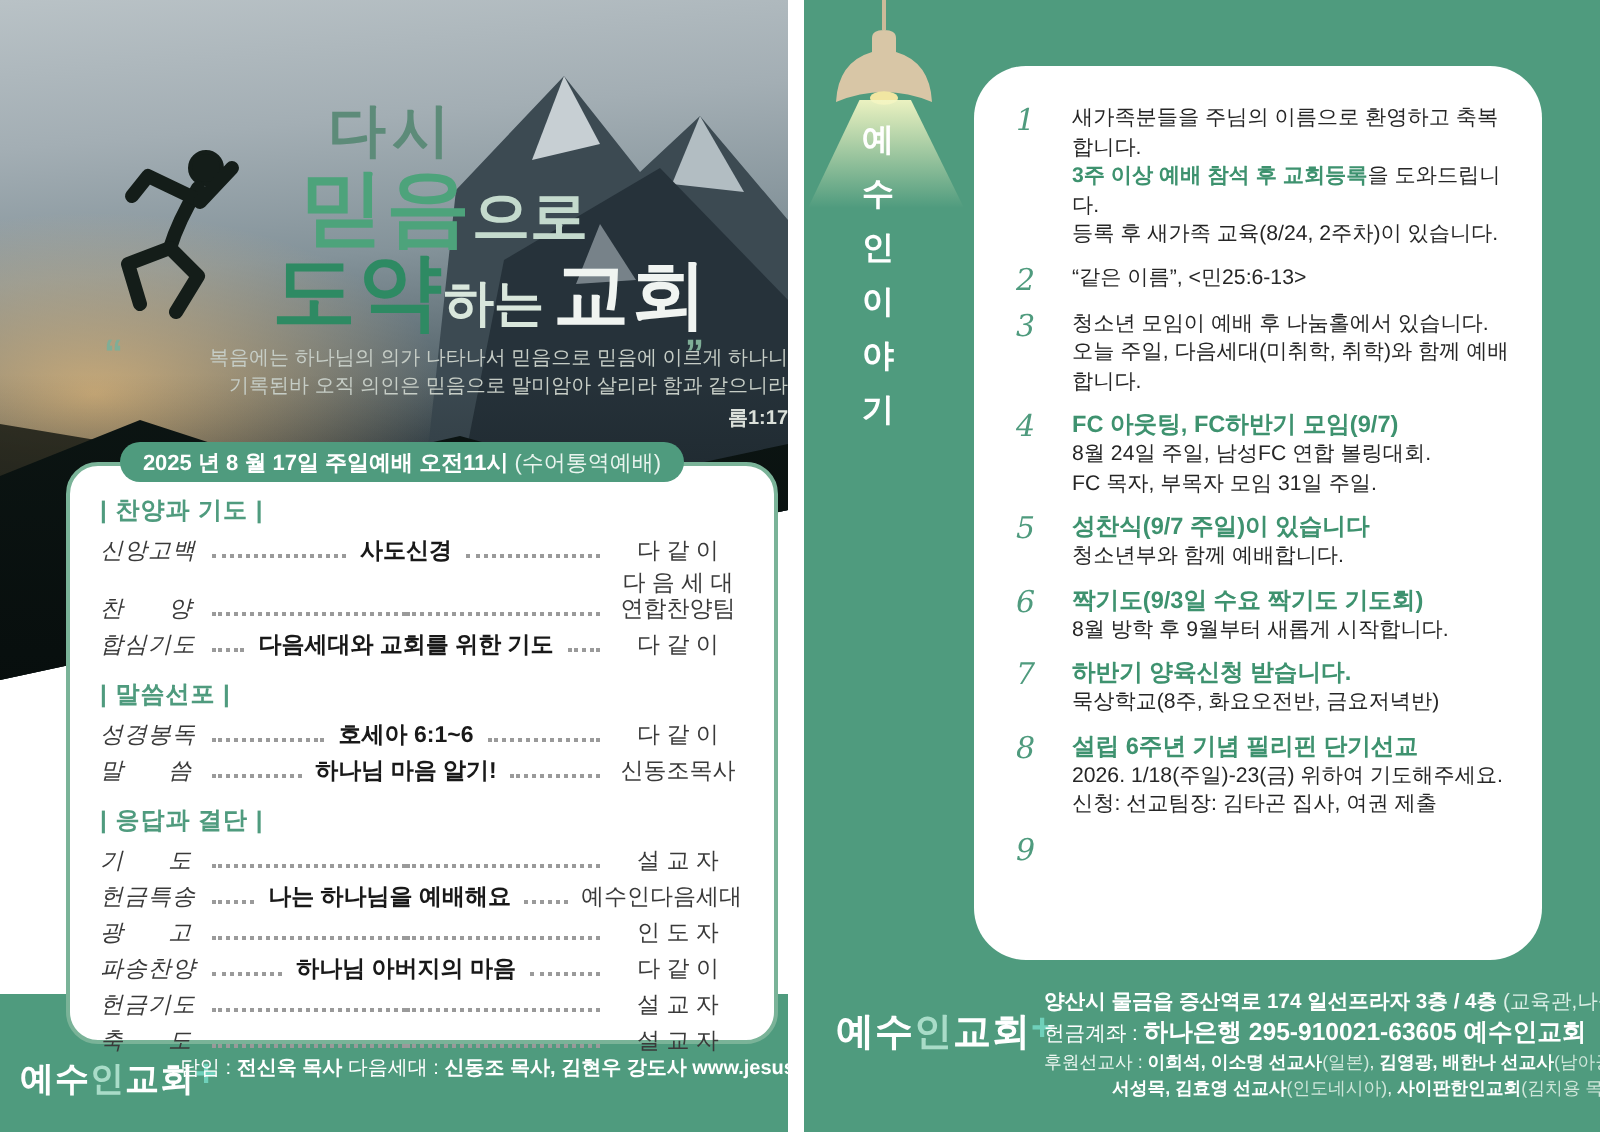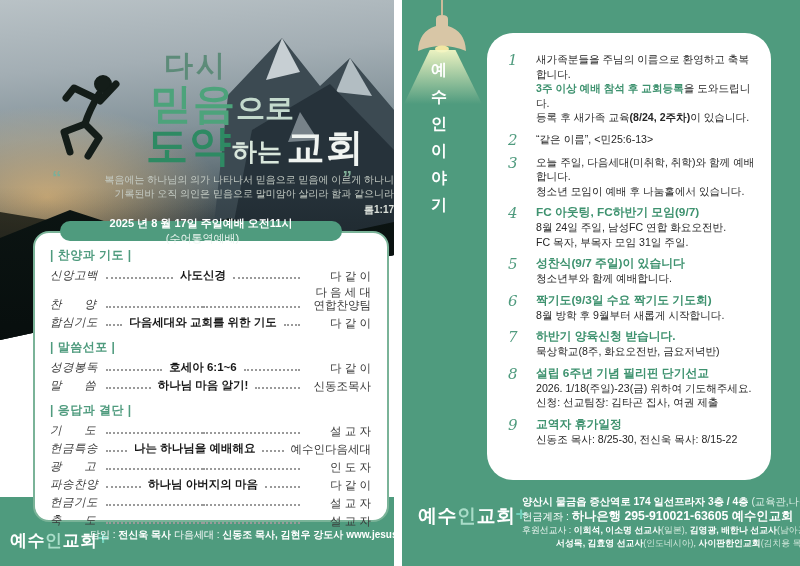--- a/index.html
+++ b/index.html
@@ -14,45 +14,45 @@
     clip-path:polygon(0 0,100% 0,100% 75%,0 100%);
     background:linear-gradient(175deg,#b9c2c6 0%,#a3aeb4 20%,#84939a 38%,#54636a 56%,#27333a 72%,#101a1c 86%,#0a1212 100%);}
   .sunset{position:absolute;inset:0;background:radial-gradient(ellipse 250px 130px at 12% 58%,rgba(236,190,122,0.75),rgba(236,190,122,0) 70%);}
   .poster svg.scene{position:absolute;left:0;top:0;}
   .fog{position:absolute;inset:0;background:linear-gradient(180deg,rgba(0,0,0,0) 55%,rgba(4,9,9,0.55) 100%);}
 
   .t1{position:absolute;top:46px;left:164px;font-size:29px;font-weight:800;color:#5d8b79;letter-spacing:3px;}
   .t2{position:absolute;top:76px;left:150px;white-space:nowrap;}
   .t2 .big{font-size:42px;font-weight:800;color:#4da37b;letter-spacing:1px;}
   .t2 .small{font-size:29px;font-weight:700;color:#c4dacd;}
-  .t3{position:absolute;top:118px;left:146px;white-space:nowrap;}
+  .t3{position:absolute;top:118px;left:136px;white-space:nowrap;}
   .t3 .big{font-size:42px;font-weight:800;color:#2e8a63;letter-spacing:1px;}
   .t3 .small{font-size:25px;font-weight:700;color:#d9e7dc;}
   .t3 .end{font-size:38px;font-weight:700;color:#f0f4f1;letter-spacing:1px;}
 
   .quote{position:absolute;top:173px;left:0;width:100%;text-align:right;color:#c6cdc6;font-size:10px;line-height:14px;}
   .quote .ref{font-weight:700;color:#dbe0da;margin-top:2px;}
   .oq,.cq{position:absolute;top:167px;font-size:19px;font-weight:800;color:#7fae97;}
   .oq{left:52px;} .cq{right:42px;}
 
   .date-pill{position:absolute;top:221px;left:60px;width:282px;height:20px;border-radius:11px;background:#4f9b7e;
-    color:#fff;display:flex;align-items:center;justify-content:center;font-size:11px;z-index:6;white-space:nowrap;flex-direction:column;}
+    color:#fff;display:flex;align-items:center;justify-content:center;font-size:11px;z-index:6;white-space:nowrap;}
   .date-pill .m{font-weight:800;}
   .date-pill .p{font-weight:400;color:#e9f4ee;margin-left:3px;}
 
   .order-card{position:absolute;top:231px;left:33px;width:356px;height:291px;background:#fff;border:2px solid #7ab398;
     border-radius:16px;z-index:5;box-sizing:border-box;padding:14px 16px 8px 15px;}
   .sec{margin-bottom:9px;}
   .sec-title{color:#4f9b7e;font-weight:800;font-size:12px;margin-bottom:4px;letter-spacing:0.5px;}
   .row{display:flex;align-items:flex-end;font-size:11.5px;color:#3a3a3a;margin-bottom:3px;min-height:15px;}
   .lbl{width:56px;white-space:pre;flex:none;letter-spacing:0.5px;font-style:italic;}
   .leader{flex:1;border-bottom:2px dotted #9a9a9a;height:0;margin:0 0 4px 0;min-width:10px;}
   .ctr{font-weight:800;color:#191919;margin:0 7px;white-space:nowrap;}
   .ctr:empty{display:none;margin:0;}
-  .rgt{flex:none;min-width:64px;text-align:right;white-space:pre-line;margin-left:7px;line-height:13px;color:#3a3a3a;}
+  .rgt{flex:none;min-width:64px;text-align:center;white-space:pre-line;margin-left:7px;line-height:13px;color:#3a3a3a;}
 
   .green-bar{position:absolute;top:497px;left:0;width:394px;height:69px;background:#4f9b7e;z-index:4;}
   .bar-logo{position:absolute;left:10px;top:30px;font-size:17px;font-weight:800;color:#fff;letter-spacing:0.5px;white-space:nowrap;}
   .bar-logo .mid{color:#a9dcc8;}
   .cross{color:#6fd0ba;font-weight:800;font-size:19px;vertical-align:2px;}
   .bar-text{position:absolute;left:90px;top:30px;color:#fff;font-size:10px;line-height:15.5px;width:300px;white-space:nowrap;}
   .bar-text .b{font-weight:800;}
 
   
   .gutter{position:absolute;left:394px;top:0;width:8px;height:566px;background:#fff;}
@@ -71,21 +71,21 @@
   .ann-card{position:absolute;left:85px;top:33px;width:284px;height:447px;background:#fff;border-radius:26px;
     box-sizing:border-box;padding:19px 12px 10px 0;overflow:hidden;}
   .ann{display:flex;margin-bottom:7px;}
   .num{width:28px;margin-left:21px;flex:none;font-family:"DejaVu Serif",serif;font-style:italic;
     font-size:15px;color:#4f9b7e;line-height:16px;}
   .ann-content{flex:1;}
   .ann-title{font-size:11.8px;font-weight:800;color:#3e926f;line-height:15px;}
   .ann-line{font-size:10.6px;color:#262626;line-height:14.5px;}
   .ann-line:empty{display:none;}
   .ann-line .g{color:#3e926f;font-weight:800;}
-  .ann-line .b{font-weight:700;}
+  .ann-line .b{font-weight:400;}
 
   .rf-logo{position:absolute;left:16px;top:503px;font-size:19px;font-weight:800;color:#fff;letter-spacing:0.5px;white-space:nowrap;}
   .rf-logo .mid{color:#a9dcc8;}
   .rf-text{position:absolute;left:120px;top:495px;width:272px;color:#fff;}
   .rf-addr{font-size:10.3px;font-weight:800;line-height:14px;white-space:nowrap;}
   .rf-addr .lt{font-weight:400;color:#dcefe6;}
   .rf-acct{font-size:10.3px;line-height:15px;white-space:nowrap;}
   .rf-acct .v{font-weight:800;font-size:12.3px;}
   .rf-msn{font-size:8.9px;line-height:12.5px;color:#eef7f2;white-space:nowrap;}
   .rf-msn .b{font-weight:800;color:#fff;}
@@ -278,30 +278,30 @@
         <span class="num">2</span>
         <div class="ann-content">
           <div class="ann-line">“같은 이름”, &lt;민25:6-13&gt;</div>
 
         </div>
       </div>
 
       <div class="ann">
         <span class="num">3</span>
         <div class="ann-content">
+          <div class="ann-line">청소년 모임이 예배 후 나눔홀에서 있습니다.</div>
           <div class="ann-line">오늘 주일, 다음세대(미취학, 취학)와 함께 예배합니다.</div>
-          <div class="ann-line">청소년 모임이 예배 후 나눔홀에서 있습니다.</div>
         </div>
       </div>
 
       <div class="ann">
         <span class="num">4</span>
         <div class="ann-content">
           <div class="ann-title">FC 아웃팅, FC하반기 모임(9/7)</div>
-          <div class="ann-line">8월 24일 주일, 남성FC 연합 화요오전반.</div>
+          <div class="ann-line">8월 24일 주일, 남성FC 연합 볼링대회.</div>
           <div class="ann-line">FC 목자, 부목자 모임 31일 주일.</div>
         </div>
       </div>
 
       <div class="ann">
         <span class="num">5</span>
         <div class="ann-content">
           <div class="ann-title">성찬식(9/7 주일)이 있습니다</div>
           <div class="ann-line">청소년부와 함께 예배합니다.</div>
 
@@ -330,25 +330,20 @@
         <span class="num">8</span>
         <div class="ann-content">
           <div class="ann-title">설립 6주년 기념 필리핀 단기선교</div>
           <div class="ann-line">2026. 1/18(주일)-23(금) 위하여 기도해주세요.</div>
           <div class="ann-line">신청: 선교팀장: 김타곤 집사, 여권 제출</div>
         </div>
       </div>
 
       <div class="ann">
         <span class="num">9</span>
-        <div class="ann-content">
-          <div class="ann-title">교역자 휴가일정</div>
-          <div class="ann-line">신동조 목사: 8/25-30,  전신욱 목사: 8/15-22</div>
-
-        </div>
       </div>
 
     </div>
 
     <div class="rf-logo"><span>예수</span><span class="mid">인</span><span>교회</span><span class="cross">+</span></div>
 
     <div class="rf-text">
       <div class="rf-addr"><span>양산시 물금읍 증산역로 174 일선프라자 3층 / 4층 </span><span class="lt">(교육관,나눔홀)</span></div>
       <div class="rf-acct"><span>헌금계좌  : </span><span class="v">하나은행 295-910021-63605 예수인교회</span></div>
       <div class="rf-msn"><span>후원선교사 : </span><span class="b">이희석, 이소명 선교사</span><span class="lt">(일본)</span><span>, </span><span class="b">김영광, 배한나 선교사</span><span class="lt">(남아공),</span></div>

